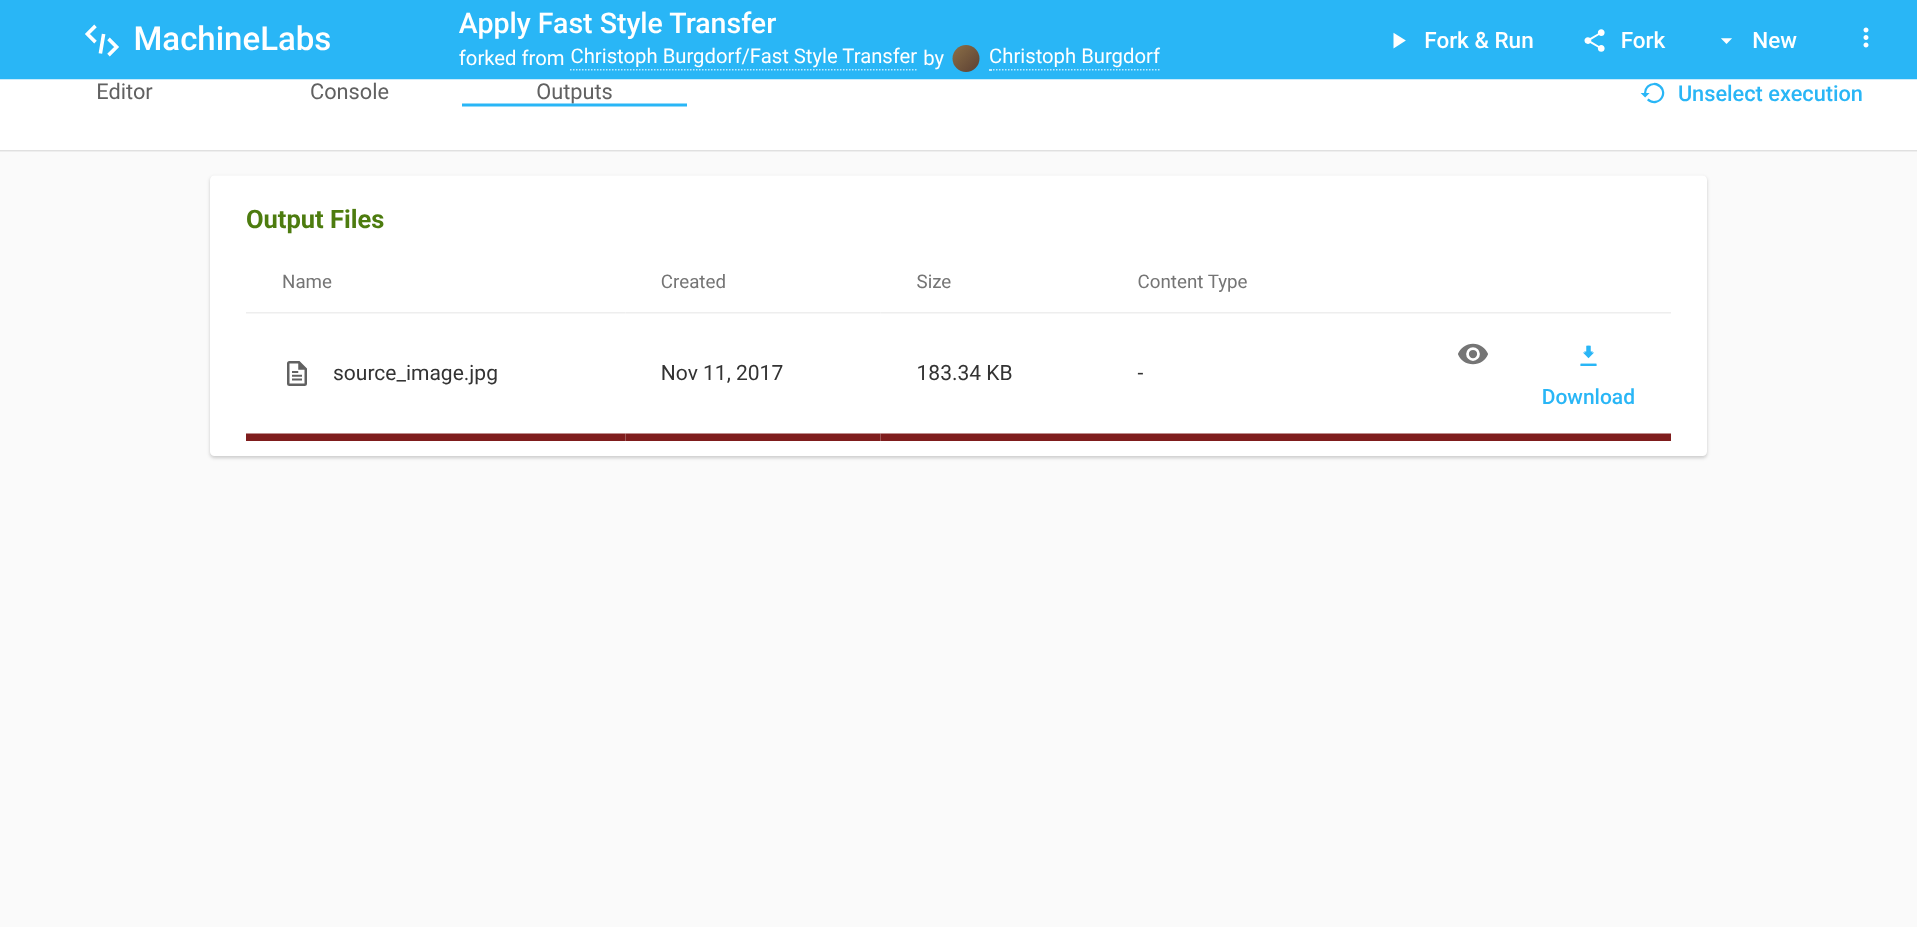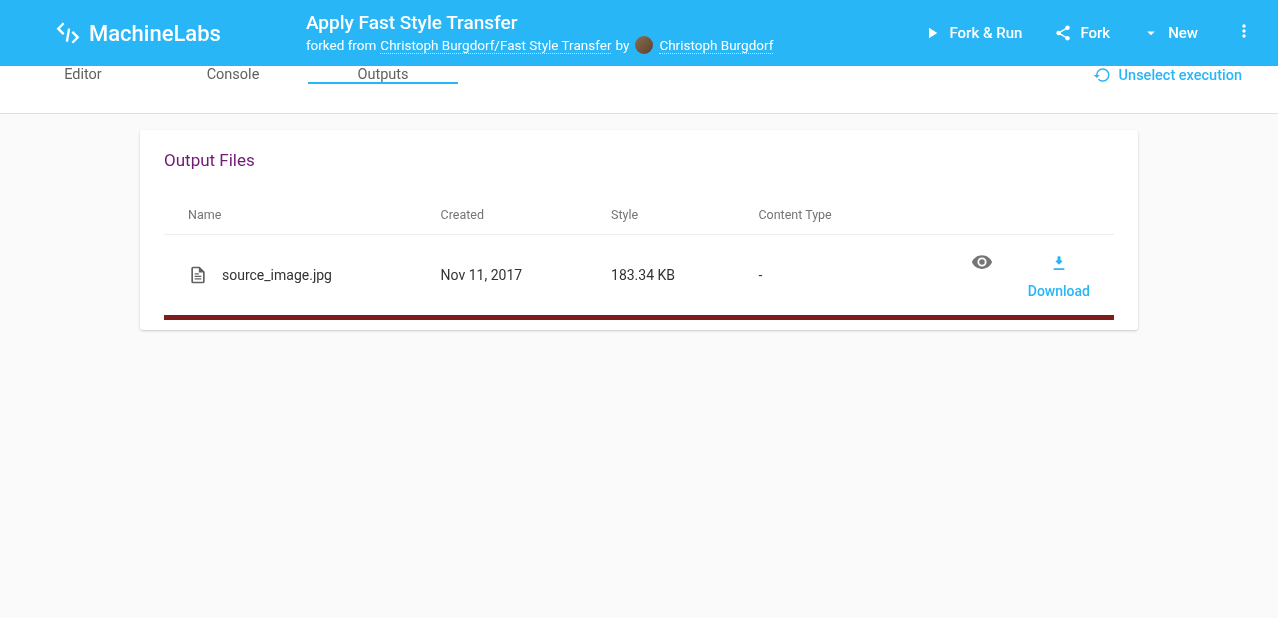--- a/index.html
+++ b/index.html
@@ -1,20 +1,20 @@
 <!DOCTYPE html>
 <html><head>
 <meta charset="utf-8">
 <style>
 * { margin: 0; padding: 0; box-sizing: border-box; font-family: 'Roboto', 'Helvetica Neue', Arial, sans-serif; }
 body { background: #fafafa; width: 1278px; height: 618px; overflow: hidden; }
 
 .header {
   background: #29B6F6;
-  height: 66px;
+  height: 53px;
   display: flex;
   align-items: center;
   padding: 0 20px 0 55px;
   color: #fff;
 }
 
 .logo {
   display: flex;
   align-items: center;
   gap: 8px;
@@ -111,23 +111,23 @@
   padding: 16px 140px;
 }
 .card {
   background: #fff;
   border-radius: 3px;
   box-shadow: 0 1px 3px rgba(0,0,0,0.12), 0 1px 2px rgba(0,0,0,0.08);
   padding: 20px 24px 10px 24px;
 }
 .card-title {
   font-size: 17px;
-  font-weight: 400;
-  color: #701a75;
-  margin-bottom: 25px;
+  font-weight: 700;
+  color: #4d7c0f;
+  margin-bottom: 12px;
 }
 .table {
   width: 100%;
   border-collapse: collapse;
 }
 .table th {
   text-align: left;
   font-size: 12.5px;
   font-weight: 400;
   color: #757575;
@@ -227,21 +227,21 @@
 </div>
 
 <div class="content">
   <div class="card">
     <div class="card-title">Output Files</div>
     <table class="table">
       <thead>
         <tr>
           <th>Name</th>
           <th>Created</th>
-          <th>Style</th>
+          <th>Size</th>
           <th>Content Type</th>
           <th></th>
         </tr>
       </thead>
       <tbody>
         <tr>
           <td>
             <div class="name-cell">
               <svg class="file-icon" viewBox="0 0 24 24">
                   <path d="M14 2H6a2 2 0 0 0-2 2v16a2 2 0 0 0 2 2h12a2 2 0 0 0 2-2V8l-6-6zM6 20V4h7v5h5v11H6zm2-7h8v1.5H8V13zm0 3h8v1.5H8V16zm0-6h5v1.5H8V10z"></path>

